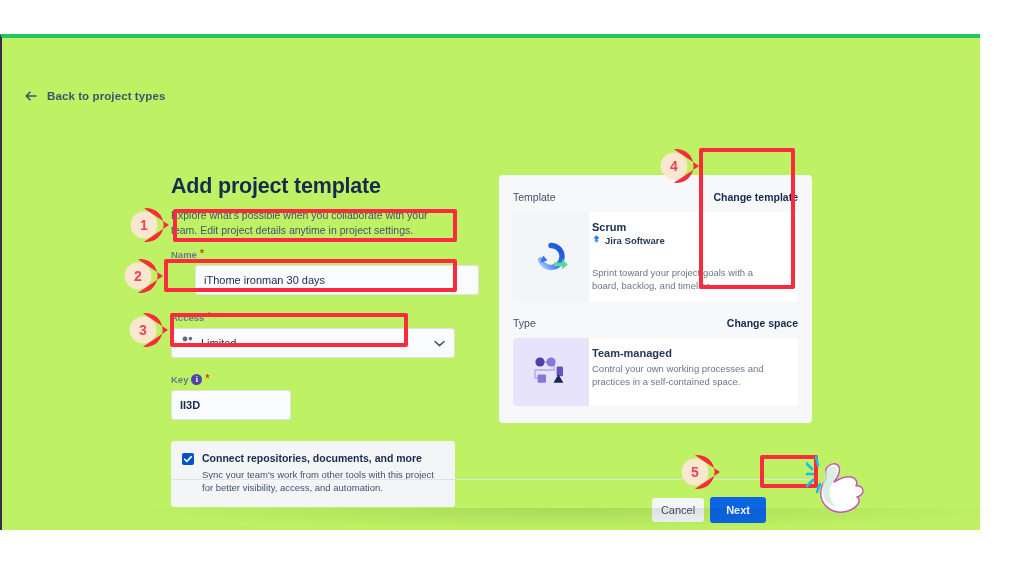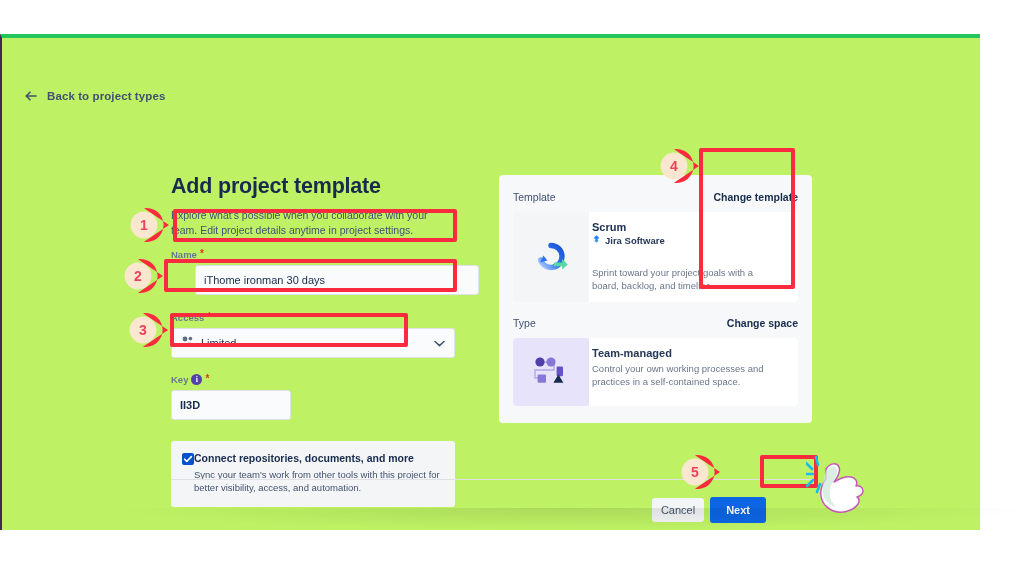--- a/index.html
+++ b/index.html
@@ -157,21 +157,21 @@
   .spacer-18 { height: 17px; }
   .spacer-16 { height: 16px; }
 
   .connect-box {
     margin-top: 21px;
     width: 284px;
     background: #f4f5f7;
     border-radius: 3px;
     padding: 11px 12px 13px 11px;
     display: flex;
-    gap: 0;
+    gap: 8px;
   }
   .cbx {
     width: 12px; height: 12px;
     border-radius: 2px;
     background: #0052cc;
     flex: 0 0 auto;
     margin-top: 1px;
     position: relative;
   }
   .cbx svg { position: absolute; left: 1px; top: 1px; }

